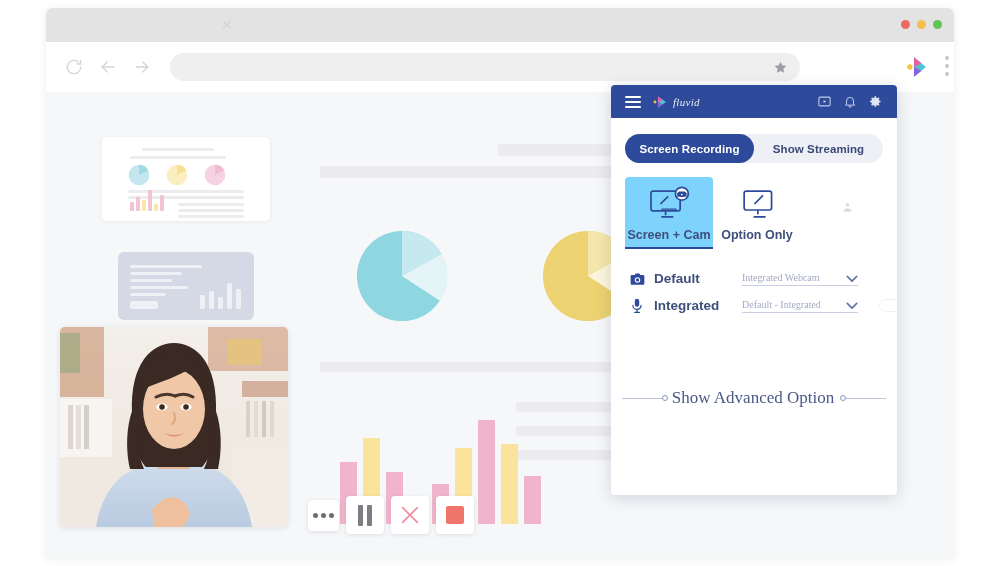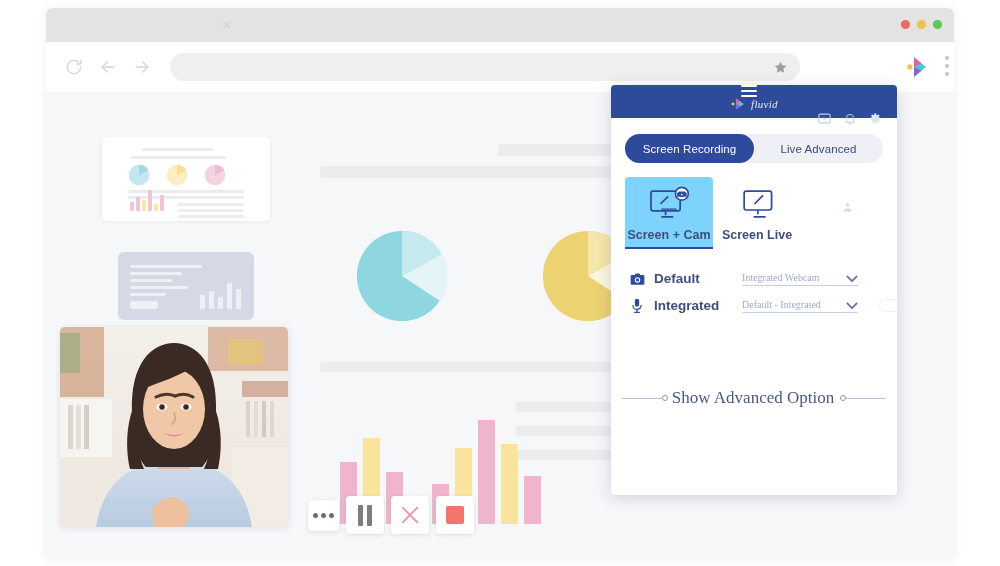--- a/index.html
+++ b/index.html
@@ -110,40 +110,40 @@
   
   .panel {
     position: absolute; left: 611px; top: 85px;
     width: 286px; height: 410px;
     background: #ffffff; border-radius: 4px;
     box-shadow: 0 3px 16px rgba(40,50,90,.18);
     overflow: hidden;
   }
   .p-header {
     height: 33px; background: #2d4b9a;
-    display: flex; align-items: center; padding: 0 14px; flex-direction: column;
+    display: flex; align-items: center; padding: 0 14px;
   }
   .burger { display: flex; flex-direction: column; gap: 3px; margin-right: 11px; }
   .burger i { width: 16px; height: 2px; background: #fff; display: block; border-radius: 1px; }
   .brand { display: flex; align-items: center; gap: 4px; }
   .brand-word {
     color: #e8eaf4; font-size: 11px; font-style: italic;
     font-family: "Liberation Serif", serif; letter-spacing: .3px;
   }
   .p-hdr-icons { margin-left: auto; display: flex; align-items: center; gap: 11px; }
 
   .tabs {
     margin: 16px 14px 0; height: 29px;
     background: #eef0f6; border-radius: 15px;
     display: flex; align-items: center; padding: 0;
   }
   .tab {
     flex: 1; height: 29px; border-radius: 15px;
     display: flex; align-items: center; justify-content: center;
-    font-size: 11.5px; font-weight: normal; color: #3a4a77;
+    font-size: 11.5px; font-weight: bold; color: #3a4a77;
     letter-spacing: .1px;
   }
   .tab.active { background: #2d4b9a; color: #fff; }
 
   .modes { position: relative; margin: 14px 0 0 14px; display: flex; align-items: flex-start; }
   .mode { width: 88px; text-align: center; padding-top: 6px; position: relative; }
   .mode.active { background: #7dd3fc; border-radius: 4px 4px 0 0; }
   .mode-label {
     font-size: 12.5px; font-weight: bold; color: #3f4f7c;
     margin-top: 3px; padding-bottom: 5px;
@@ -436,21 +436,21 @@
         </svg>
         <svg width="15" height="15" viewBox="0 0 24 24" fill="#dfe4f4">
           <path d="M12 8.6A3.4 3.4 0 1 0 12 15.4 3.4 3.4 0 0 0 12 8.6zm0 5.2a1.8 1.8 0 1 1 0-3.6 1.8 1.8 0 0 1 0 3.6z"></path>
           <path d="M20 13.2v-2.4l-2.2-.4a6 6 0 0 0-.7-1.6l1.3-1.8-1.7-1.7-1.8 1.3a6 6 0 0 0-1.6-.7L12.9 3.7h-2.4l-.4 2.2a6 6 0 0 0-1.6.7L6.7 5.3 5 7l1.3 1.8a6 6 0 0 0-.7 1.6l-2.2.4v2.4l2.2.4c.16.57.4 1.1.7 1.6L5 17l1.7 1.7 1.8-1.3c.5.3 1.03.54 1.6.7l.4 2.2h2.4l.4-2.2c.57-.16 1.1-.4 1.6-.7l1.8 1.3 1.7-1.7-1.3-1.8c.3-.5.54-1.03.7-1.6z"></path>
         </svg>
       </div>
     </div>
 
     <div class="tabs">
       <div class="tab active">Screen Recording</div>
-      <div class="tab">Live Advanced</div>
+      <div class="tab">Show Streaming</div>
     </div>
 
     <div class="modes">
       <div class="mode active">
         <div class="mode-ico">
           <svg width="42" height="36" viewBox="0 0 48 42" fill="none" stroke="#2d4b9a" stroke-width="2">
             <rect x="3" y="6" width="34" height="23" rx="2.5"></rect>
             <path d="M15 27 L33 27" stroke-width="1.6"></path>
             <path d="M14 21 l9 -9" stroke-width="2"></path>
             <path d="M20 29 v5 M15 36 h14" stroke-width="2"></path>
@@ -462,21 +462,21 @@
         <div class="mode-label">Screen + Cam</div>
       </div>
       <div class="mode">
         <div class="mode-ico">
           <svg width="42" height="36" viewBox="0 0 48 42" fill="none" stroke="#2d4b9a" stroke-width="2">
             <rect x="9" y="6" width="32" height="22" rx="2.5"></rect>
             <path d="M21 21 l10 -10" stroke-width="2"></path>
             <path d="M25 28 v5 M20 36 h14" stroke-width="2"></path>
           </svg>
         </div>
-        <div class="mode-label">Screen Live</div>
+        <div class="mode-label">Option Only</div>
       </div>
       <svg class="upload-ico" width="13" height="13" viewBox="0 0 24 24" fill="#8d97bb">
         <circle cx="12" cy="7" r="3.4"></circle>
           <path d="M4.5 20c0-4.1 3.4-6.5 7.5-6.5s7.5 2.4 7.5 6.5z"></path>
       </svg>
     </div>
 
     <div class="srcrow first">
       <span class="src-ico">
         <svg width="15" height="14" viewBox="0 0 24 22" fill="#2d4b9a">

